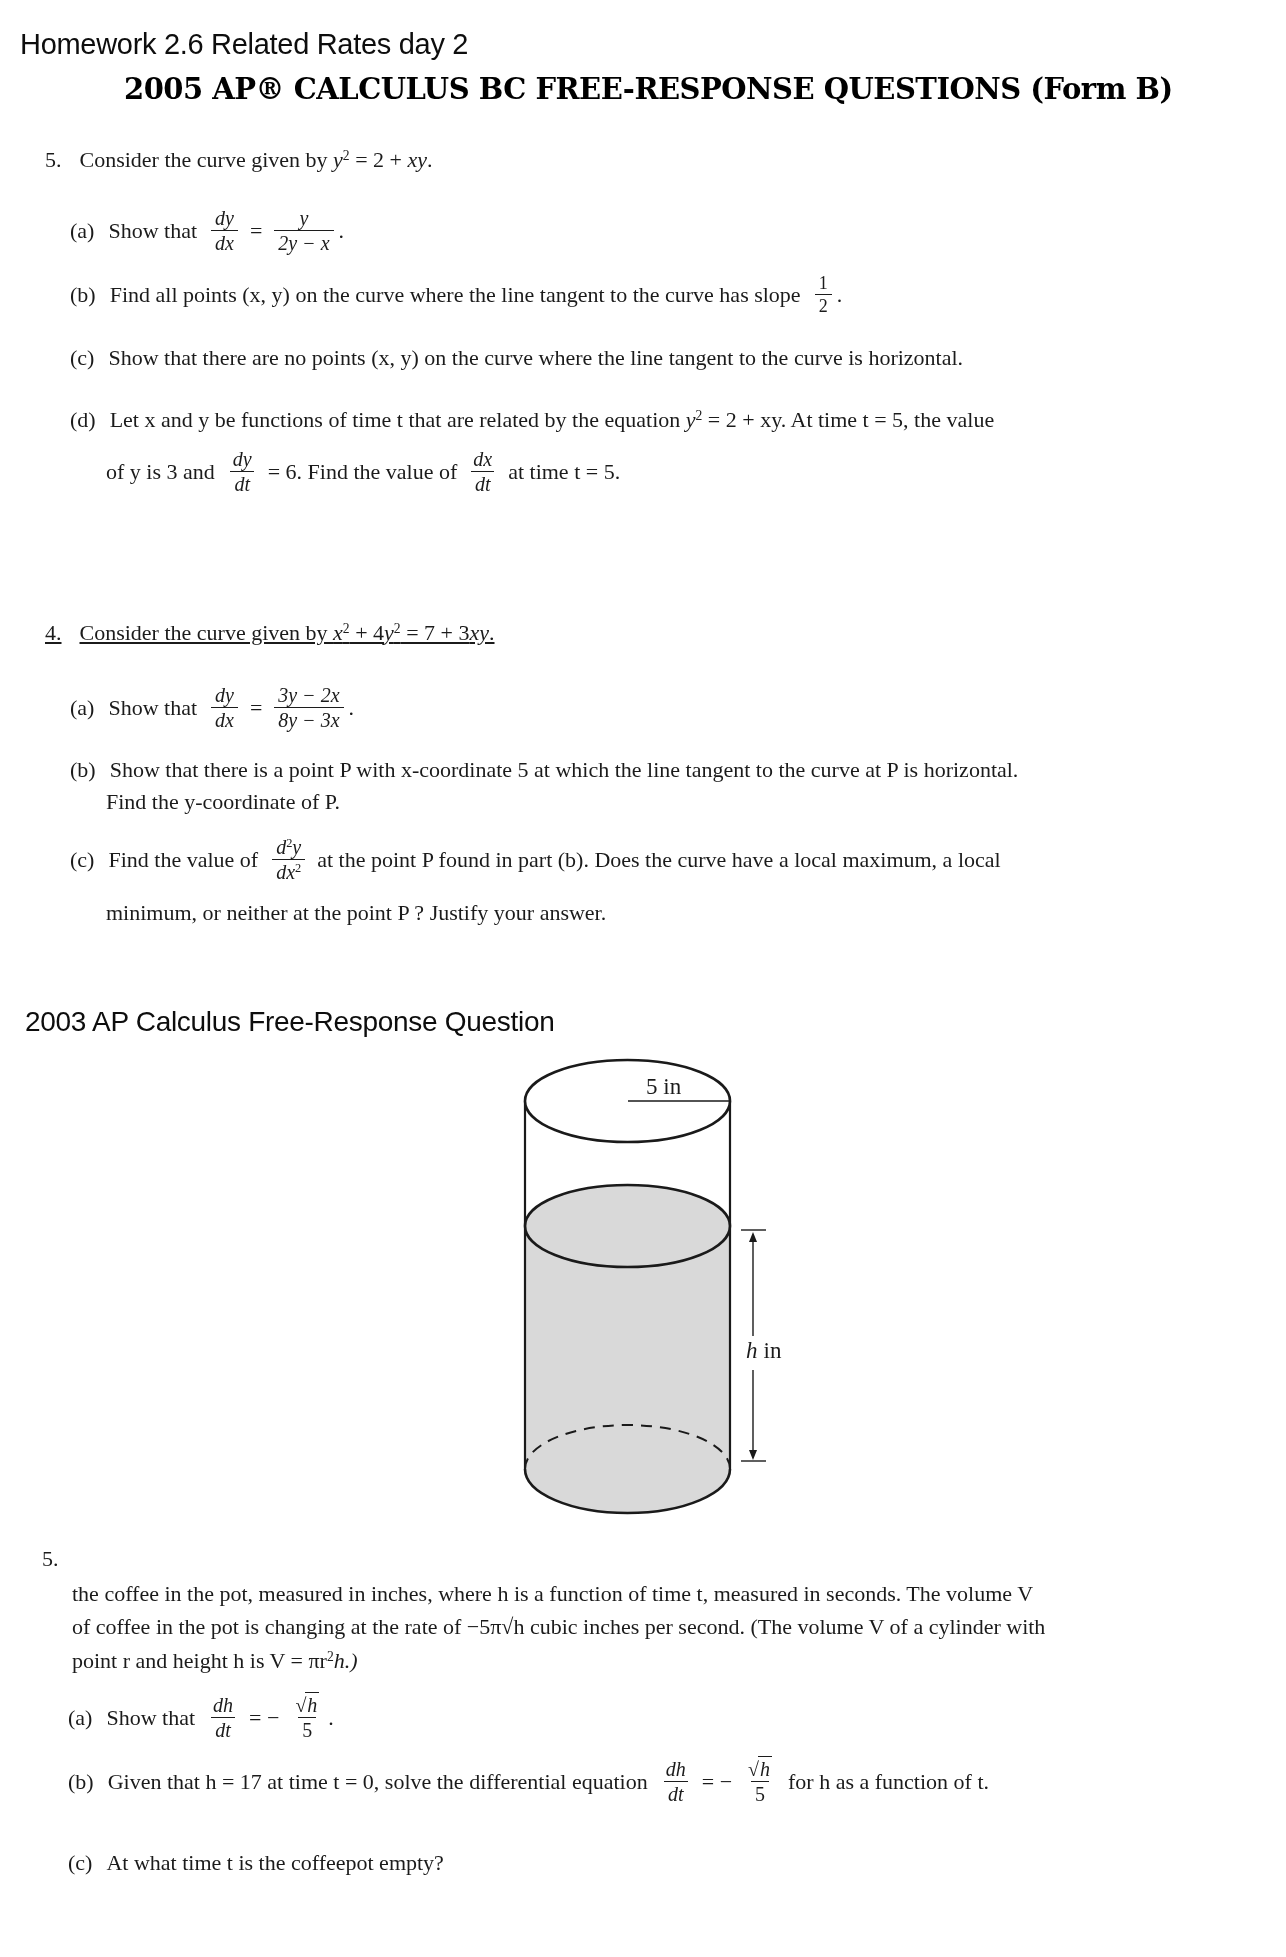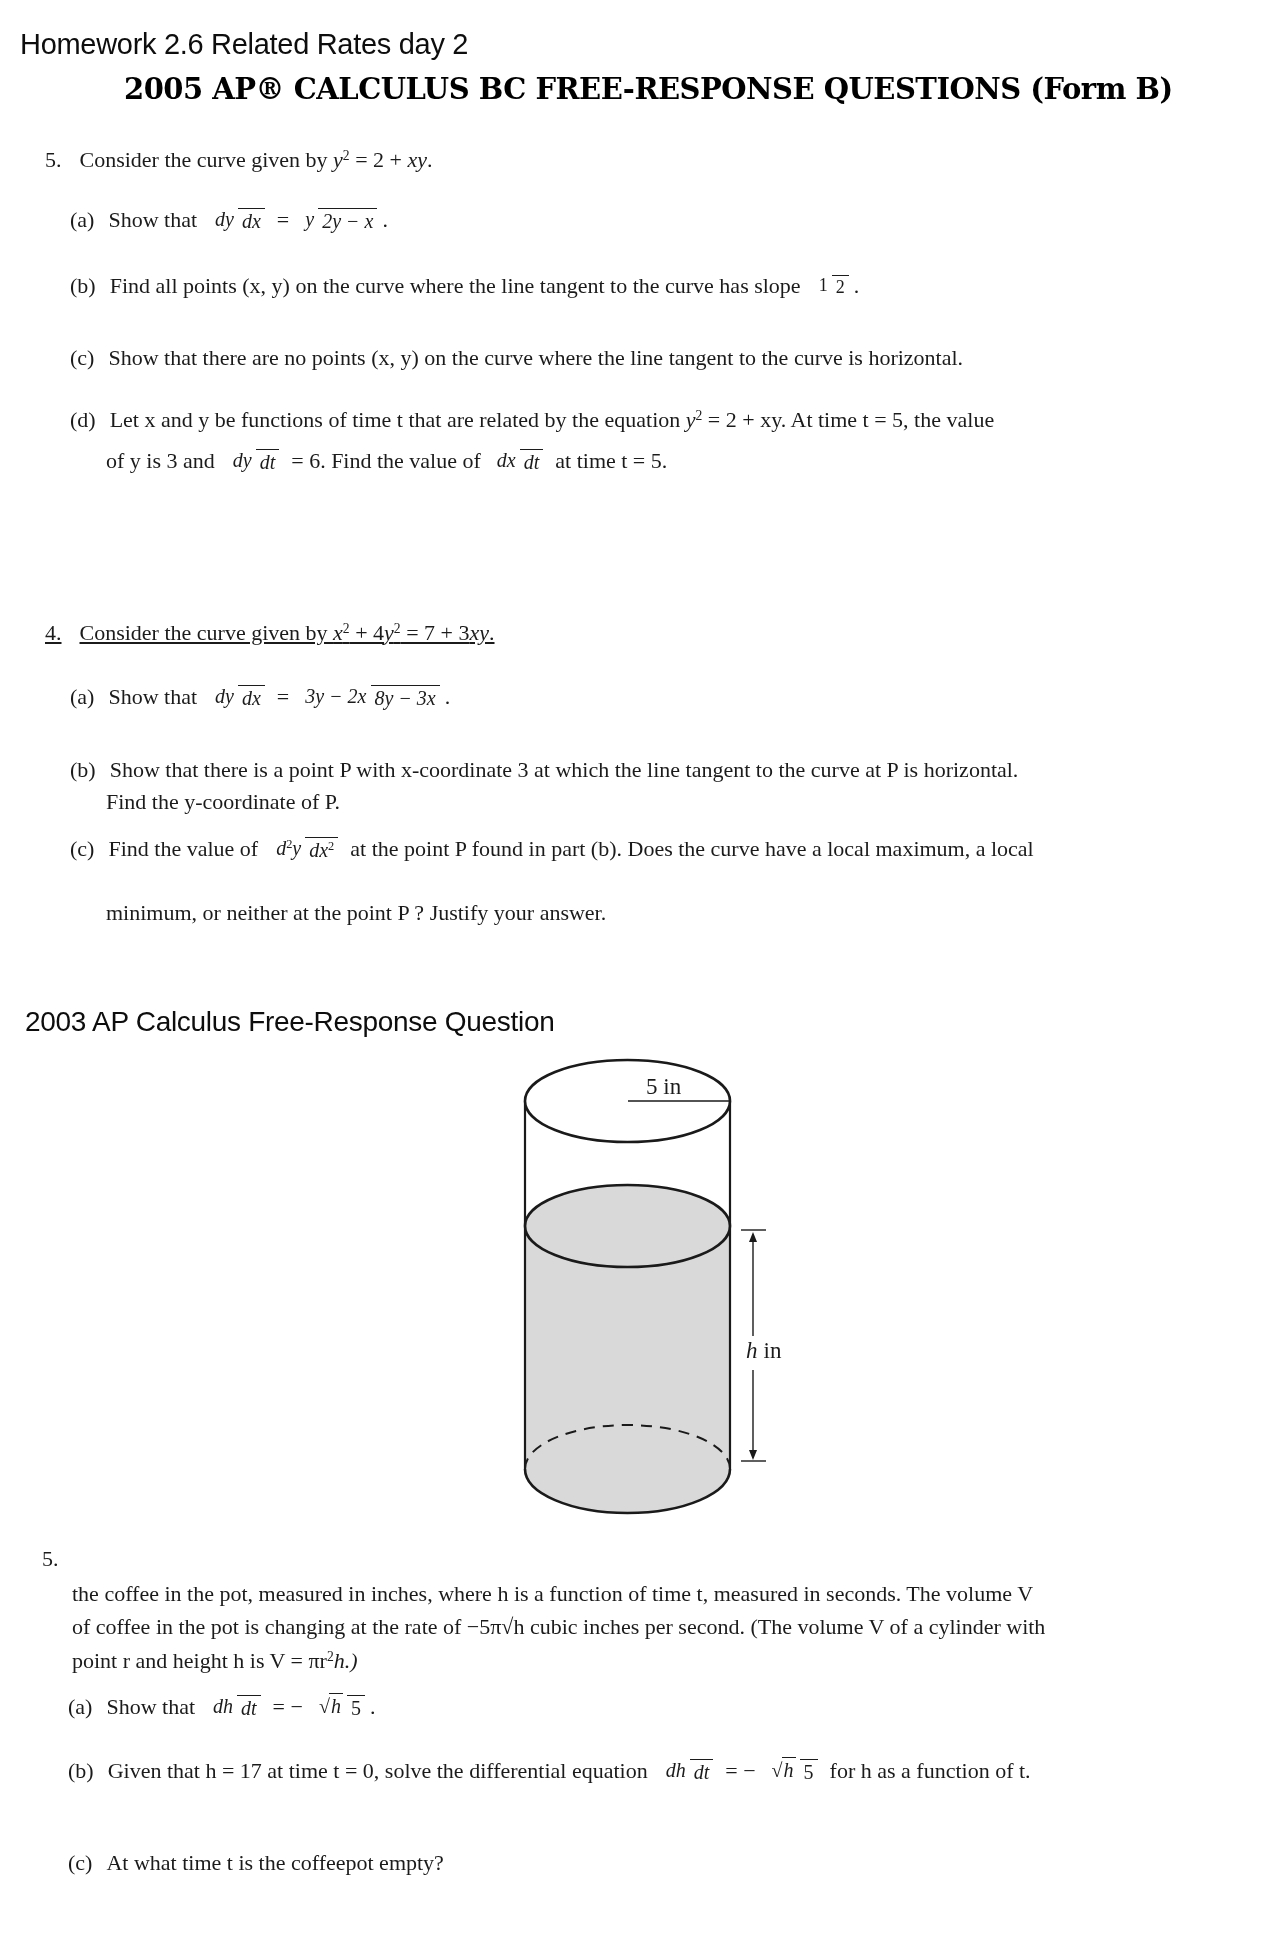--- a/index.html
+++ b/index.html
@@ -50,21 +50,21 @@
     white-space: nowrap;
   }
   .qnum { margin-right: 18px; }
   .plabel { margin-right: 14px; }
   .mr8  { margin-right: 9px; }
   .mh6  { margin: 0 7px; }
   .mi   { font-style: italic; }
   .sup  { font-size: 0.62em; vertical-align: 0.55em; }
   .frac {
     display: inline-flex;
-    flex-direction: row;
+    flex-direction: column;
     align-items: center;
     text-align: center;
     vertical-align: middle;
     line-height: 1.12;
     font-size: 20px;
     margin: 0 5px;
   }
   .frac .num { padding: 0 4px 1px; }
   .frac .den { border-top: 1.7px solid #1c1c1c; padding: 1px 4px 0; }
   .frac.small { font-size: 18px; }
@@ -148,21 +148,21 @@
     </span>
     <span class="mh6">=</span>
     <span class="frac">
       <span class="num mi">3y − 2x</span>
       <span class="den mi">8y − 3x</span>
     </span>
     <span>.</span>
   </div>
 
   <div class="textline" style="left:70px; top:757px;">
-    <span class="plabel">(b)</span><span>Show that there is a point P with x-coordinate 3 at which the line tangent to the curve at P is horizontal.</span>
+    <span class="plabel">(b)</span><span>Show that there is a point P with x-coordinate 5 at which the line tangent to the curve at P is horizontal.</span>
   </div>
   <div class="textline" style="left:106px; top:789px;">
     <span>Find the y-coordinate of P.</span>
   </div>
 
   <div class="row" style="left:70px; top:836px;">
     <span class="plabel">(c)</span>
     <span class="mr8">Find the value of</span>
     <span class="frac">
       <span class="num"><span class="mi">d</span><span class="sup">2</span><span class="mi">y</span></span>

